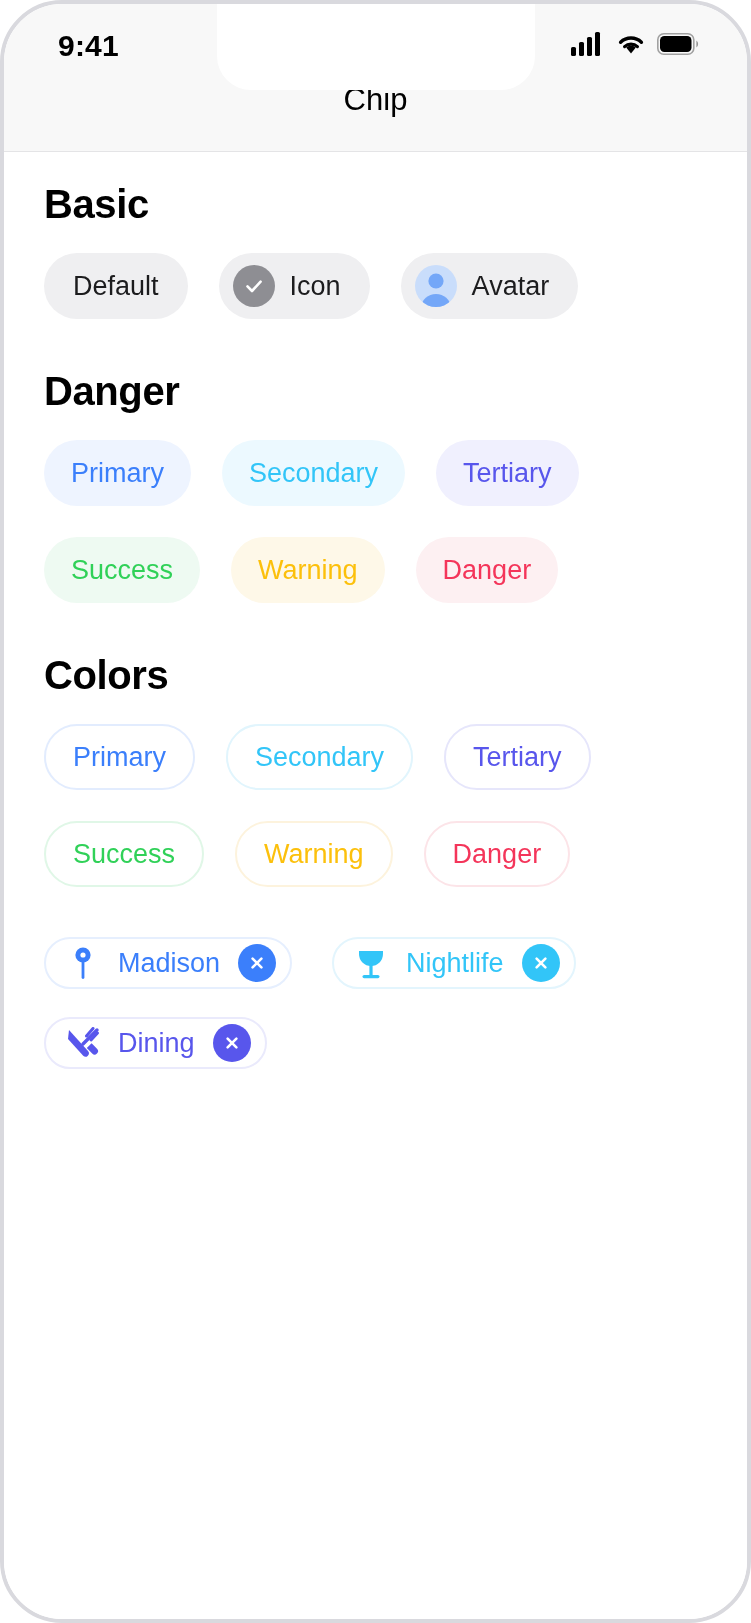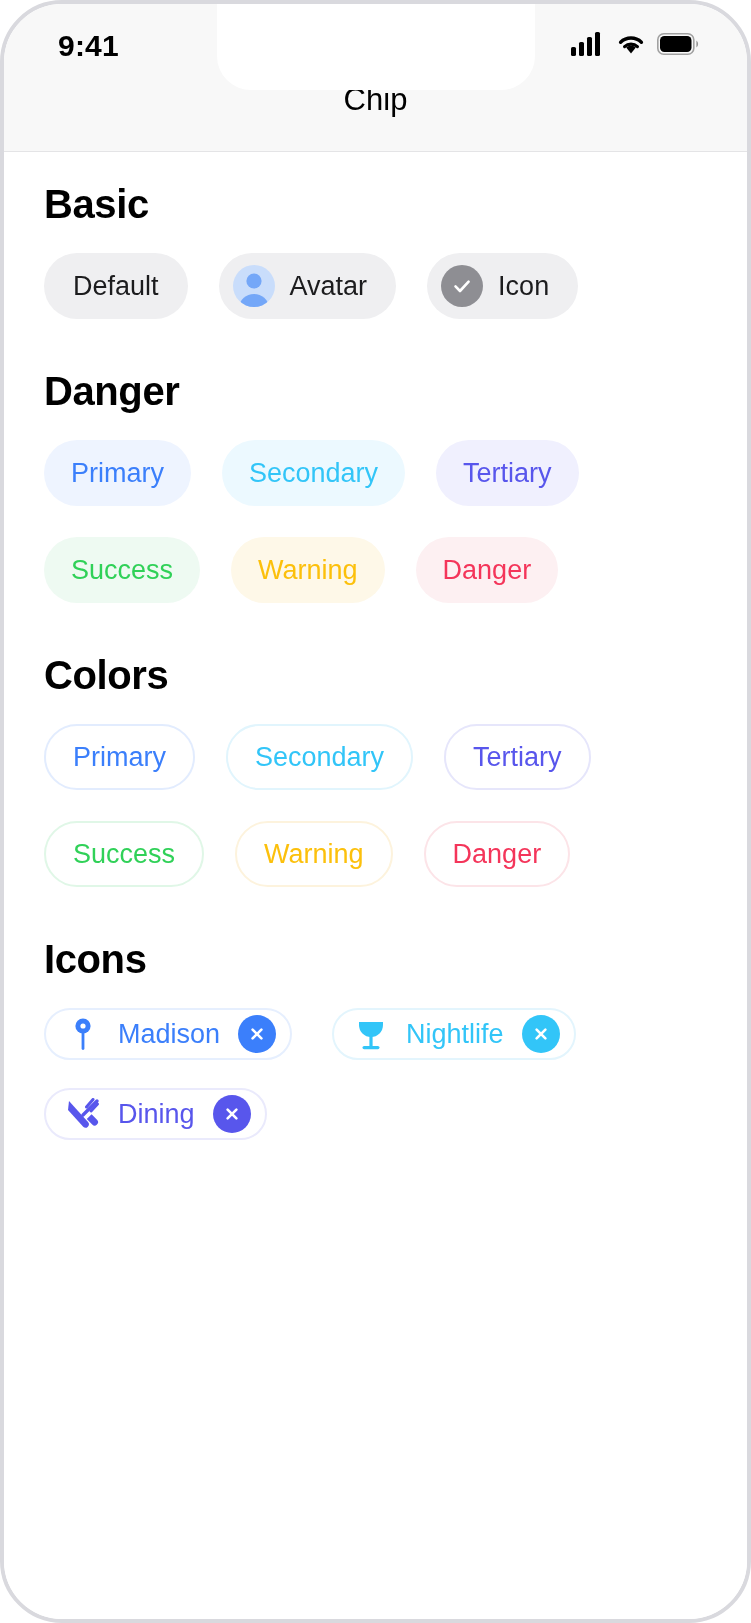--- a/index.html
+++ b/index.html
@@ -208,36 +208,36 @@
 
     <div class="section">
       <div class="section-title">Basic</div>
       <div class="chip-row">
 
         <div class="chip basic">
           <span class="chip-label">Default</span>
         </div>
 
         <div class="chip basic with-icon">
+          <span class="chip-lead check-circle">
+            <svg width="24" height="24" viewBox="0 0 24 24">
+              <path d="M5.5 12.4 L10 17 L18.6 7.6" stroke="#fff" stroke-width="2.6" fill="none" stroke-linecap="round" stroke-linejoin="round"></path>
+            </svg>
+          </span>
+          <span class="chip-label">Icon</span>
+        </div>
+
+        <div class="chip basic with-icon">
           <span class="chip-lead avatar-circle">
             <svg width="42" height="42" viewBox="0 0 42 42">
               <circle cx="21" cy="16" r="7.6" fill="#74a7f8"></circle>
               <path d="M6.5 42 a14.5 13 0 0 1 29 0 Z" fill="#74a7f8"></path>
             </svg>
           </span>
           <span class="chip-label">Avatar</span>
-        </div>
-
-        <div class="chip basic with-icon">
-          <span class="chip-lead check-circle">
-            <svg width="24" height="24" viewBox="0 0 24 24">
-              <path d="M5.5 12.4 L10 17 L18.6 7.6" stroke="#fff" stroke-width="2.6" fill="none" stroke-linecap="round" stroke-linejoin="round"></path>
-            </svg>
-          </span>
-          <span class="chip-label">Icon</span>
         </div>
 
       </div>
     </div>
 
     <div class="section" style="margin-top:50px;">
       <div class="section-title">Danger</div>
       <div class="chip-row" style="max-width:560px;">
         <div class="chip filled" style="background: rgb(238, 244, 255); color: rgb(59, 127, 251);">
           <span class="chip-label">Primary</span>
@@ -278,21 +278,20 @@
         <div class="chip outline" style="border-color: rgb(253, 243, 221); color: rgb(252, 192, 12);">
           <span class="chip-label">Warning</span>
         </div>
         <div class="chip outline" style="border-color: rgb(252, 228, 232); color: rgb(244, 53, 90);">
           <span class="chip-label">Danger</span>
         </div>
       </div>
     </div>
 
     <div class="section" style="margin-top:50px;">
-      <div class="section-title">Icons</div>
       <div class="chip-row icons-row" style="max-width:600px;">
 
         <div class="chip iconchip" style="border-color: rgb(230, 239, 254); color: rgb(59, 127, 251);">
           <span class="lead-svg">
             <svg width="26" height="34" viewBox="0 0 26 34">
               <circle cx="13" cy="9" r="7.6" fill="currentColor"></circle>
               <circle cx="13" cy="9" r="2.6" fill="#fff"></circle>
               <rect x="11.6" y="12" width="2.8" height="21" rx="1.4" fill="currentColor"></rect>
             </svg>
           </span>

